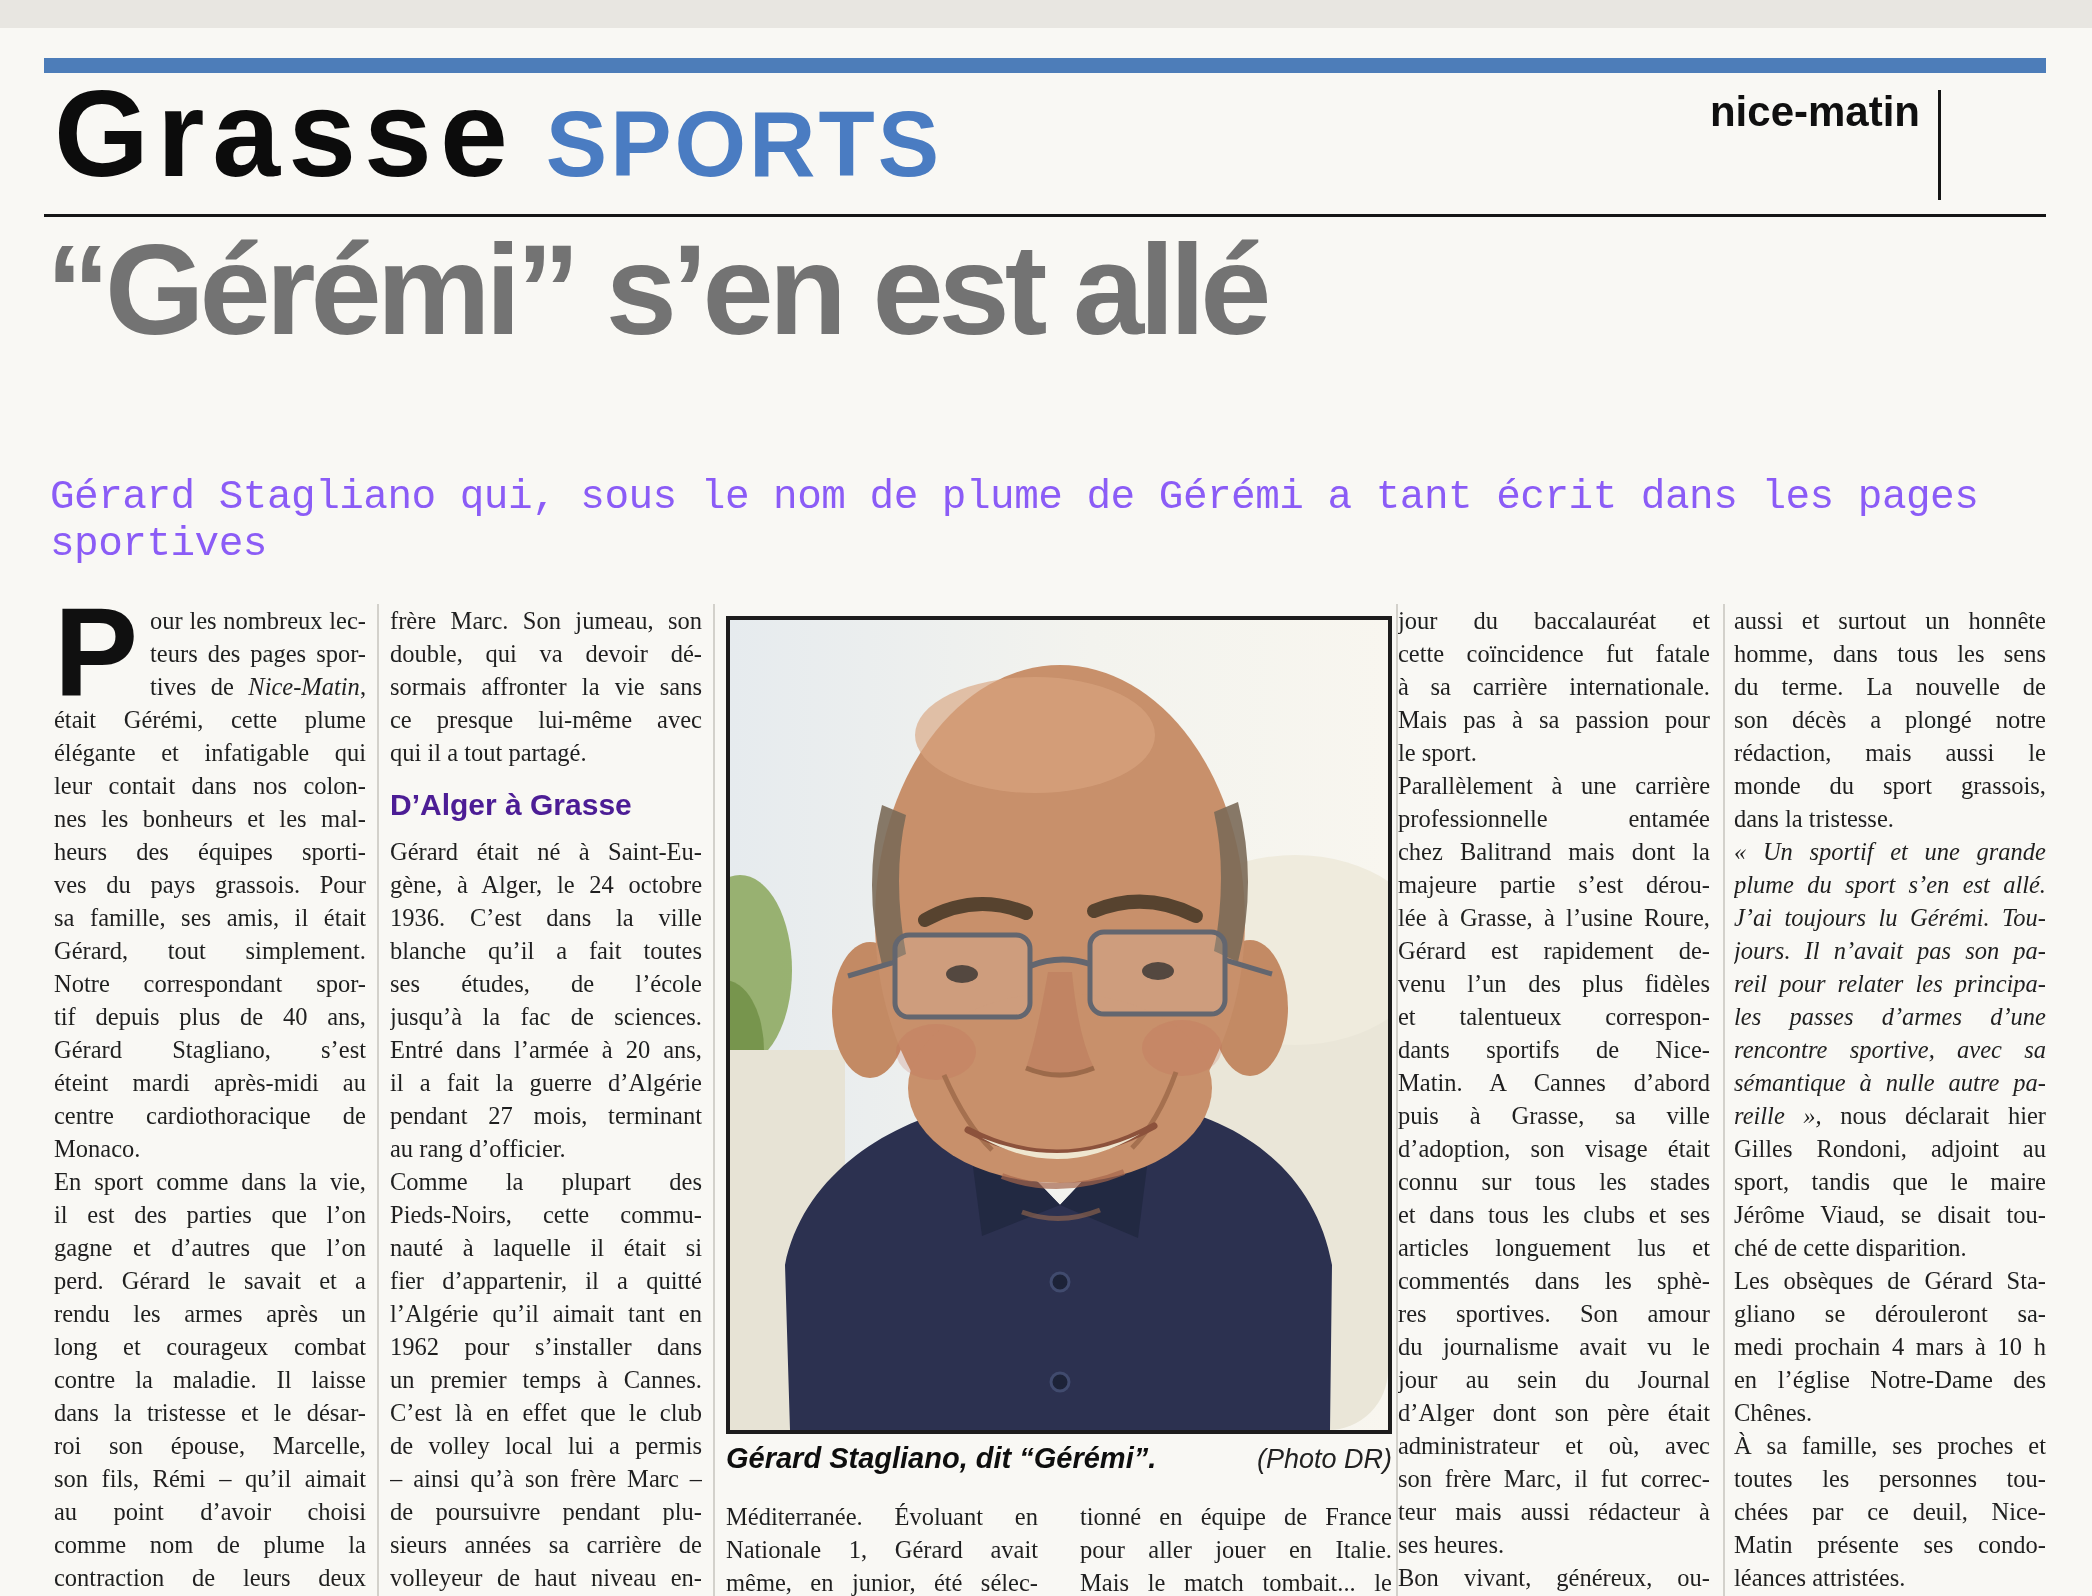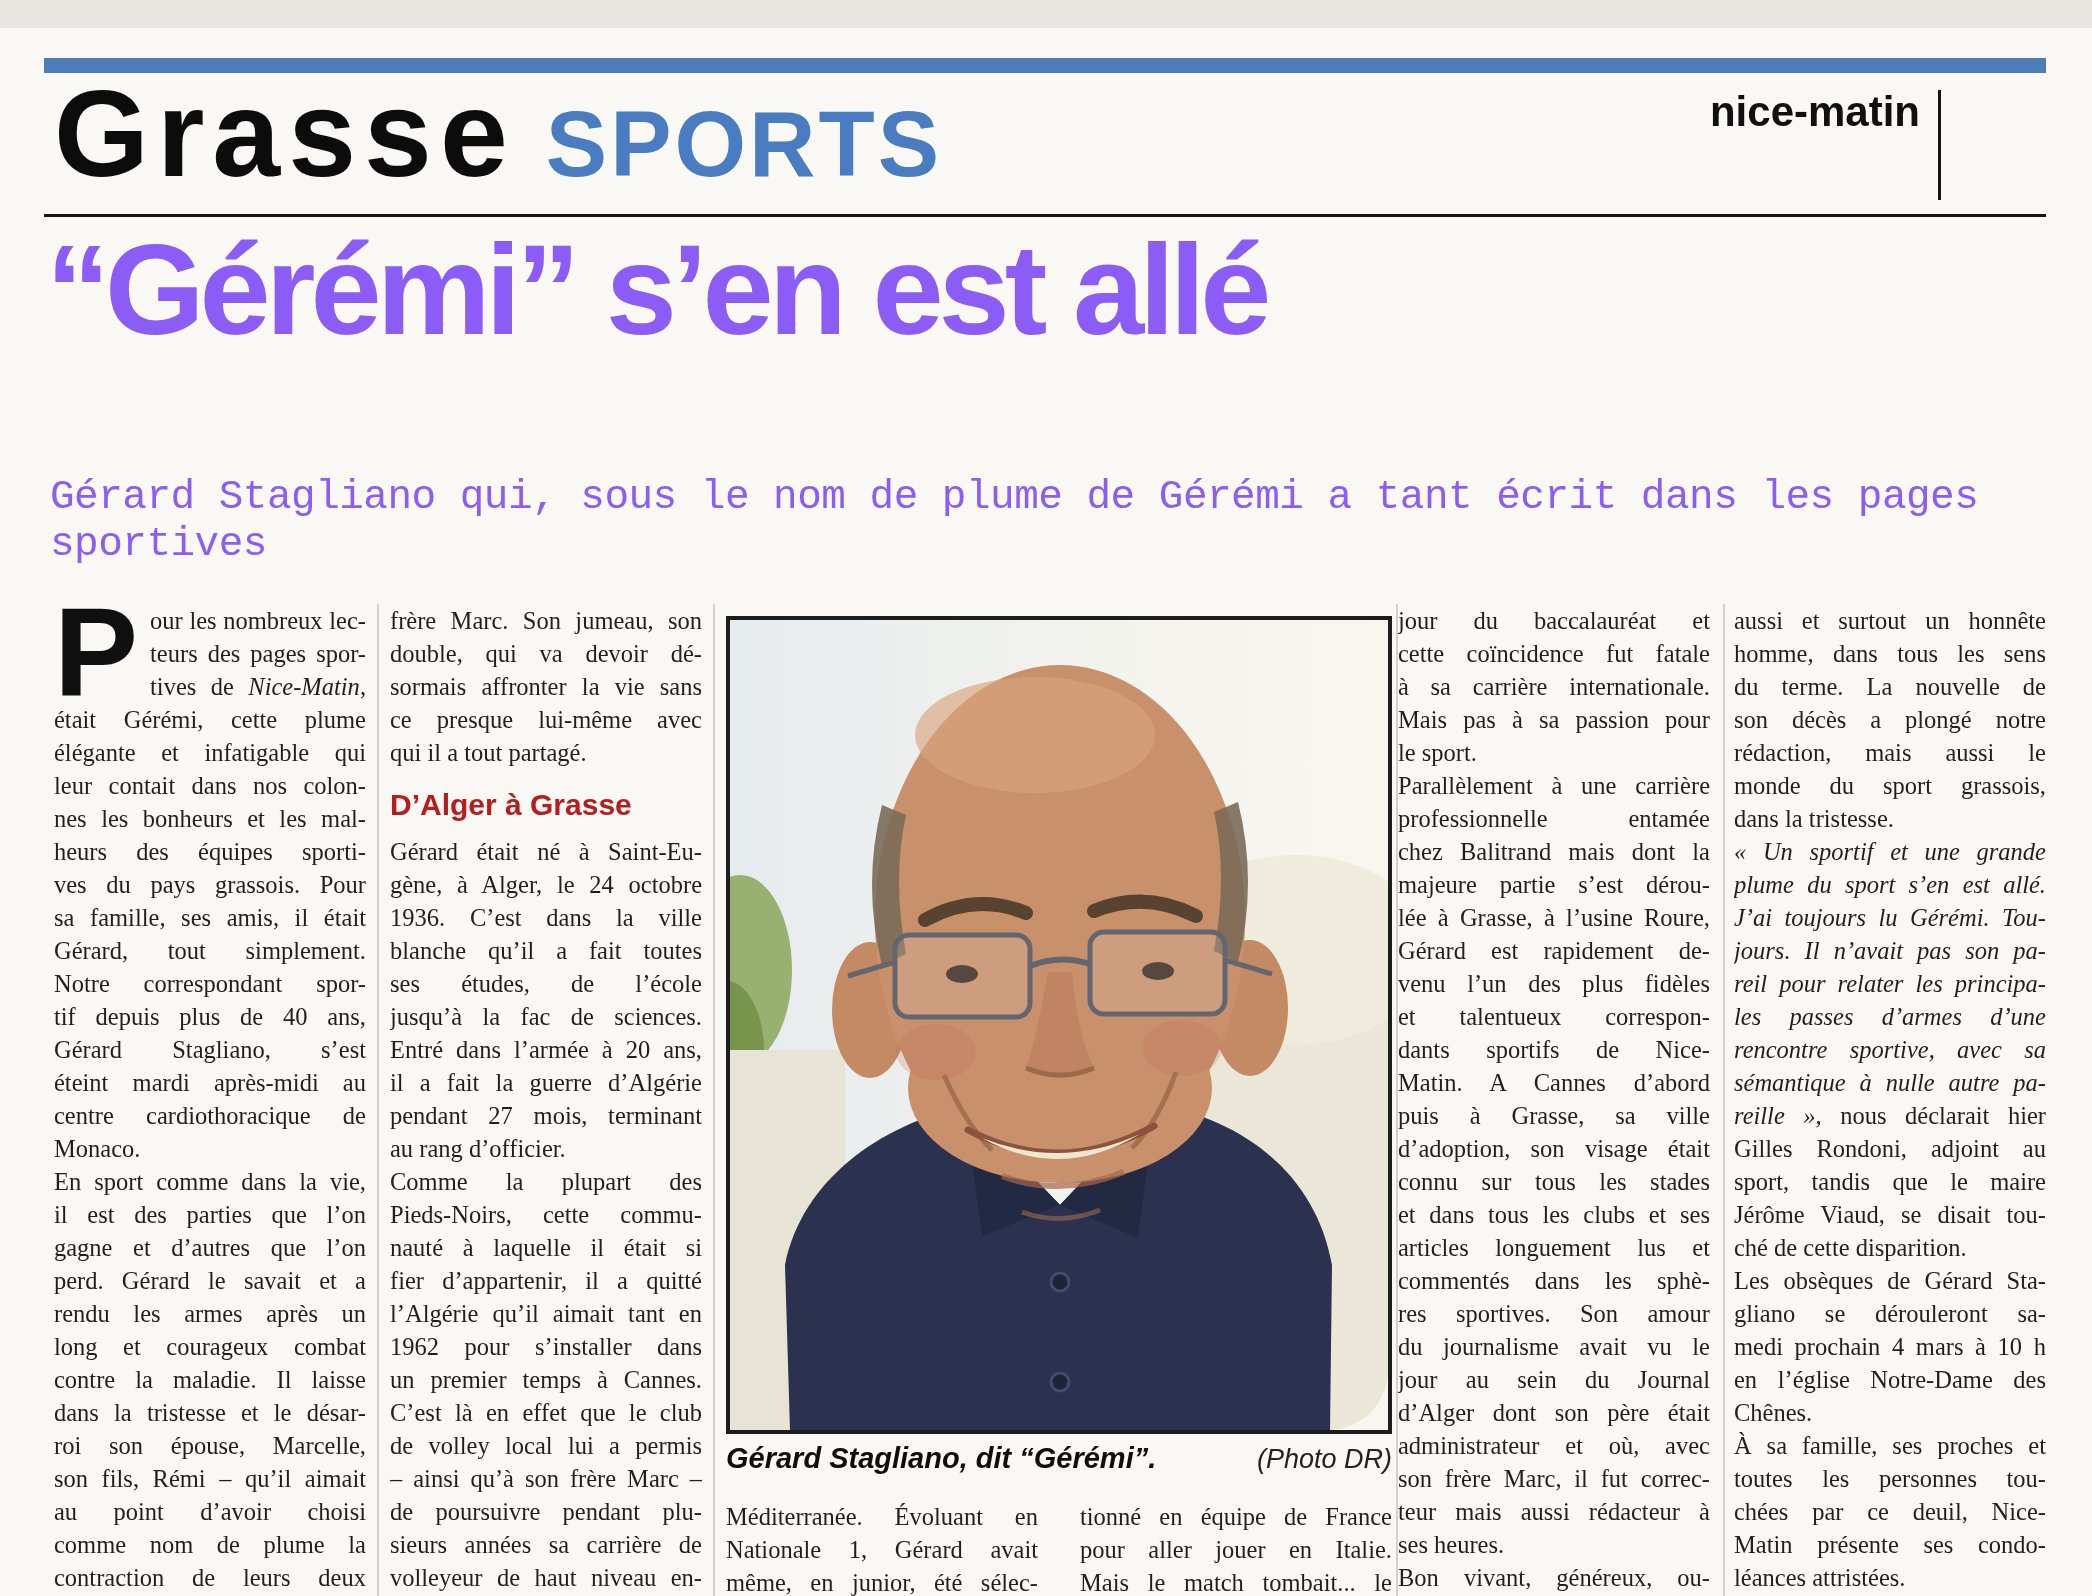--- a/index.html
+++ b/index.html
@@ -10,29 +10,29 @@
   .grasse{font-family:"Liberation Sans",sans-serif;font-weight:bold;font-size:122px;line-height:120px;
           letter-spacing:8px;color:#0c0c0c;}
   .sports{font-family:"Liberation Sans",sans-serif;font-weight:bold;font-size:92px;
           letter-spacing:3px;color:#4a7cc2;margin-left:30px;}
   .brand-box{position:absolute;left:1420px;top:60px;width:500px;text-align:right;}
   .brand{font-family:"Liberation Sans",sans-serif;font-weight:bold;font-size:42px;color:#101010;}
   .pubdate{font-family:"Liberation Sans",sans-serif;font-size:38px;color:#161616;margin-top:6px;}
   .vline{position:absolute;left:1938px;top:62px;width:3px;height:110px;background:#151515;}
   .headrule{position:absolute;left:44px;top:186px;width:2002px;height:3px;background:#151515;}
   .headline{position:absolute;left:46px;top:188px;font-family:"Liberation Sans",sans-serif;
-            font-weight:bold;font-size:128px;letter-spacing:-5px;color:#8b5cf6;}
+            font-weight:bold;font-size:128px;letter-spacing:-5px;color:#737373;}
   .subheadline{position:absolute;left:50px;top:446px;font-family:Liberation Mono, monospace;
             font-size:41px;line-height:47px;letter-spacing:-0.5px;color:#8b5cf6;}
   .col{position:absolute;top:576px;width:312px;font-size:24.5px;line-height:33px;}
   .bline{height:33px;overflow:hidden;text-align:justify;text-align-last:justify;}
   .bline.last{text-align-last:left;}
   .it{font-style:italic;}
   .col-subhead{font-family:"Liberation Sans",sans-serif;font-weight:bold;font-size:30px;
-            line-height:40px;padding:16px 0 10px 0;color:#b91c1c;text-align:left;}
+            line-height:40px;padding:16px 0 10px 0;color:#4c1d95;text-align:left;}
   .dropcap{float:left;font-family:"Liberation Sans",sans-serif;font-weight:bold;font-size:126px;
             line-height:94px;height:96px;margin:2px 12px 0 0;color:#101010;}
   .gutter{position:absolute;top:576px;width:2px;height:1016px;background:#d3d1cb;}
   .photo{position:absolute;left:726px;top:588px;width:666px;height:818px;border:4px solid #1d1d1d;
             box-sizing:border-box;background:#eef1f2;}
   .photo svg{display:block;width:100%;height:100%;}
   .caption-row{position:absolute;left:726px;top:1414px;width:666px;display:flex;
             justify-content:space-between;align-items:baseline;font-style:italic;}
   .caption{font-family:"Liberation Sans",sans-serif;font-weight:bold;font-size:29px;color:#0e0e0e;}
   .credit{font-family:"Liberation Sans",sans-serif;font-size:27px;color:#222;}

